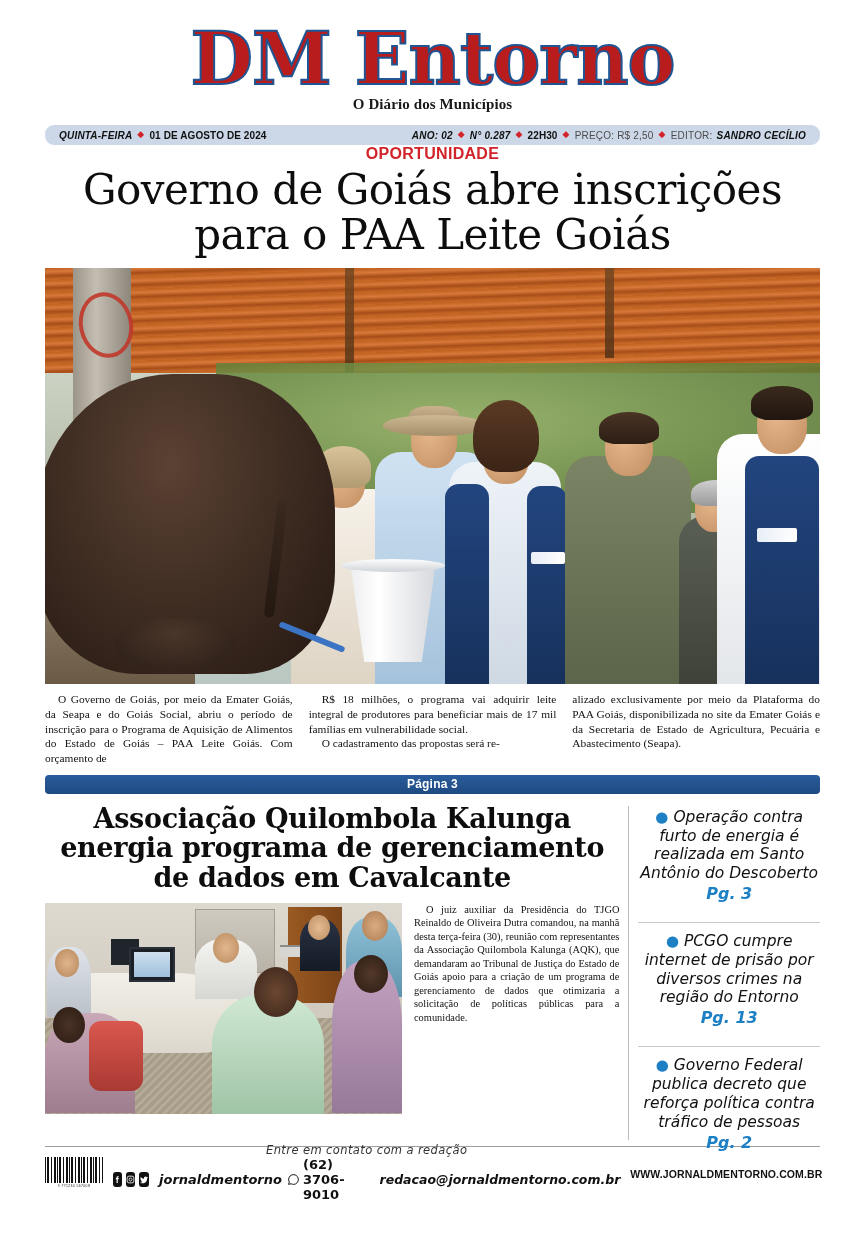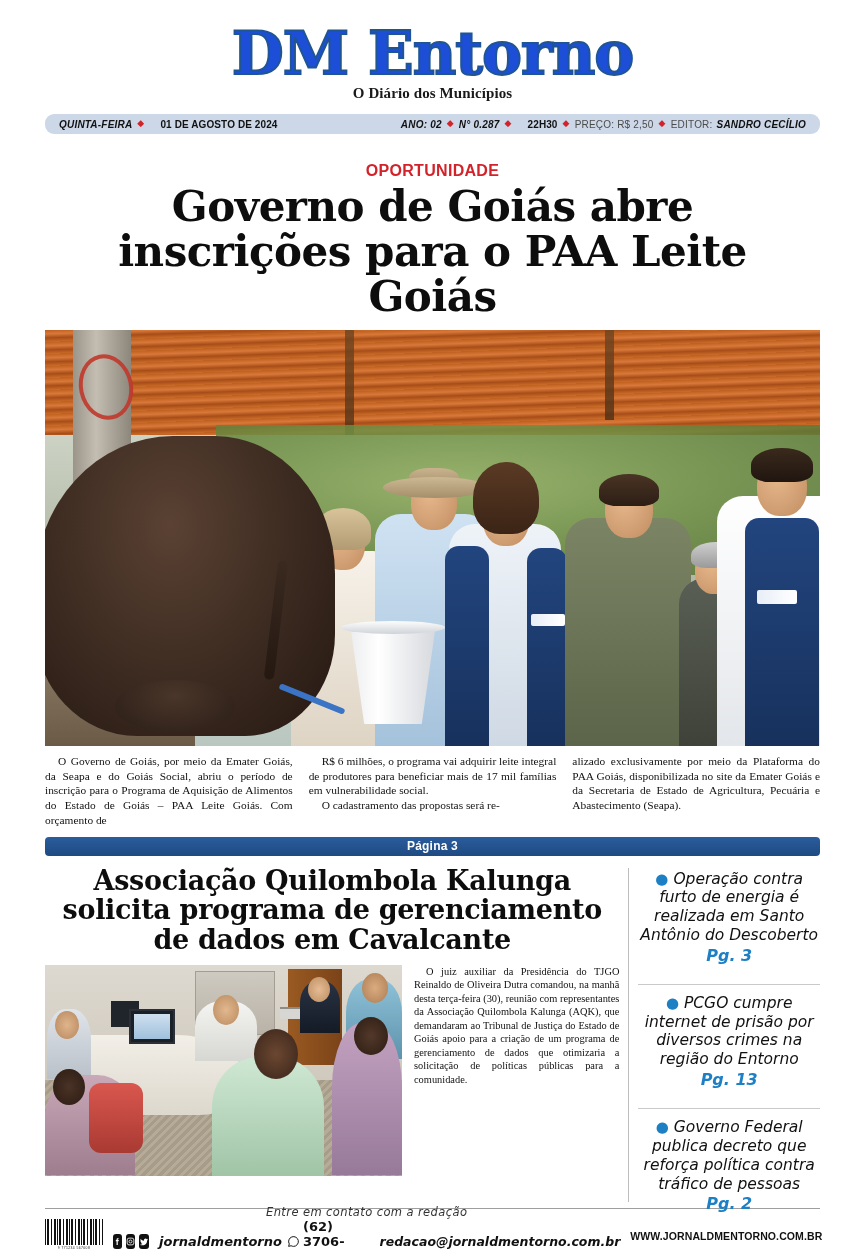--- a/index.html
+++ b/index.html
@@ -23,24 +23,24 @@
   }
 
   
   .masthead {
     padding-top: 26px;
     text-align: center;
   }
   .masthead-title {
     font-family: "DejaVu Serif", "Liberation Serif", serif;
     font-weight: bold;
-    font-size: 60px;
+    font-size: 72px;
     line-height: 0.92;
     letter-spacing: -1px;
-    color: #1d4ed8;
+    color: #b91c1c;
     text-align: center;
     -webkit-text-stroke: 2px #1f5593;
   }
   .masthead-sub {
     font-family: "Liberation Serif", serif;
     font-weight: bold;
     font-size: 15px;
     color: #1a1a1a;
     margin-top: 4px;
     letter-spacing: 0.1px;
@@ -57,45 +57,45 @@
     justify-content: space-between;
     padding: 0 14px;
     box-sizing: border-box;
     font-family: "Liberation Sans", sans-serif;
     font-size: 10px;
     color: #4b4b4b;
     letter-spacing: 0.2px;
     white-space: nowrap;
   }
   .infobar .strong { font-weight: bold; color: #111; font-style: italic; }
-  .infobar .dia { font-weight: bold; color: #111; letter-spacing: 0.1px; margin-left: 11px; }
+  .infobar .dia { font-weight: bold; color: #111; letter-spacing: 0.1px; }
   .dmd {
     color: #d2232a;
     font-size: 9px;
     margin: 0 5px;
     position: relative;
     top: -1px;
   }
   .infobar-left, .infobar-right { display: flex; align-items: center; }
 
   
   .kicker {
-    margin-top: 28px;
+    margin-top: 0;
     text-align: center;
     font-family: "Liberation Sans", sans-serif;
     font-weight: bold;
     font-size: 16px;
     color: #d2232a;
     letter-spacing: 0.3px;
   }
   .lead-headline {
     margin: 5px 50px 0 50px;
     text-align: center;
     font-family: "DejaVu Serif", "Liberation Serif", serif;
-    font-weight: bold;
+    font-weight: normal;
     font-size: 42px;
     line-height: 1.07;
     color: #0d0d0d;
     letter-spacing: -0.5px;
   }
 
   
   .lead-photo {
     margin: 10px 45px 0 45px;
     height: 416px;
@@ -538,34 +538,34 @@
       <div class="cow-tail"></div>
       <div class="rope"></div>
     </div>
   </div>
 
   <div class="lead-body">
     <div class="col">
       <p>O Governo de Goiás, por meio da Emater Goiás, da Seapa e do Goiás Social, abriu o período de inscrição para o Programa de Aquisição de Alimentos do Estado de Goiás – PAA Leite Goiás. Com orçamento de</p>
     </div>
     <div class="col">
-      <p>R$ 6 milhões, o programa vai adquirir leite integral de produtores para beneficiar mais de 17 mil famílias em vulnerabilidade social.</p>
+      <p>R$ 18 milhões, o programa vai adquirir leite integral de produtores para beneficiar mais de 17 mil famílias em vulnerabilidade social.</p>
       <p>O cadastramento das propostas será re-</p>
     </div>
     <div class="col">
       <p style="text-indent:0">alizado exclusivamente por meio da Plataforma do PAA Goiás, disponibilizada no site da Emater Goiás e da Secretaria de Estado de Agricultura, Pecuária e Abastecimento (Seapa).</p>
     </div>
   </div>
 
   <div class="page-banner">Página 3</div>
 
   <div class="lower">
 
     <div class="lower-main">
-      <div class="sub-headline">Associação Quilombola Kalunga solicita programa de gerenciamento de dados em Cavalcante</div>
+      <div class="sub-headline">Associação Quilombola Kalunga energia programa de gerenciamento de dados em Cavalcante</div>
 
       <div class="lower-content">
         <div class="lower-photo">
           <div class="room-wall"></div>
           <div class="cabinet"></div>
           <div class="door"></div>
           <div class="room-floor"></div>
           <div class="desk"></div>
           <div class="monitor2"></div>
           <div class="monitor">

